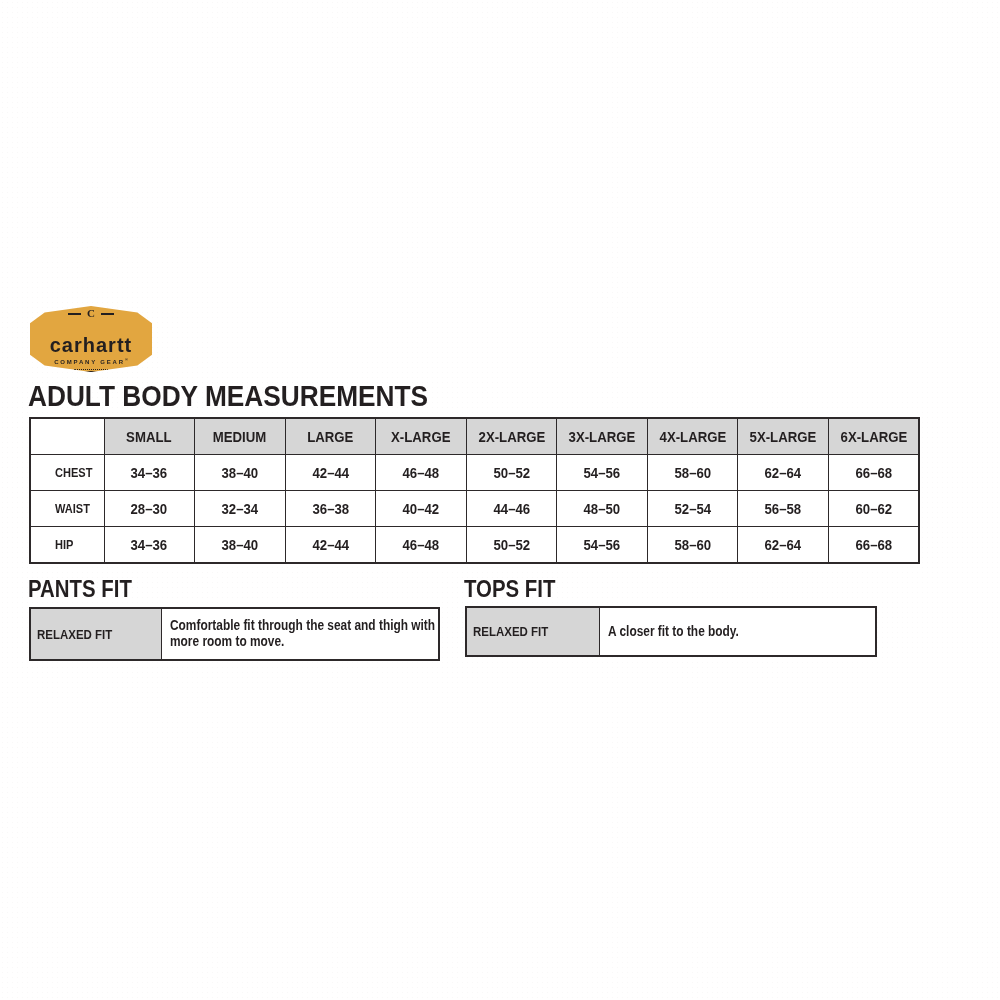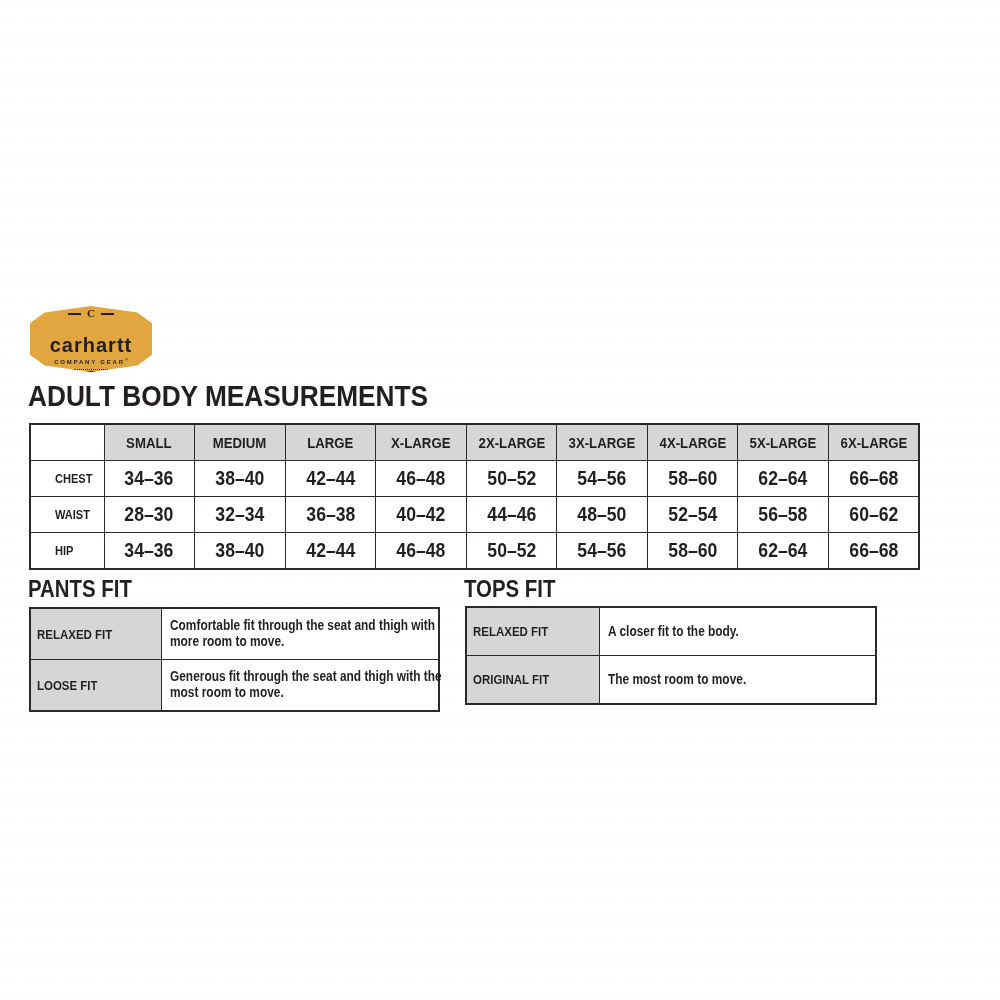--- a/index.html
+++ b/index.html
@@ -34,24 +34,24 @@
   }
   .h2{
     position:absolute;font-size:24px;line-height:27px;font-weight:bold;white-space:nowrap;
     transform:scaleX(0.85);transform-origin:0 50%;
   }
   #pants-title{left:28px;top:575px;}
   #tops-title{left:464px;top:575px;}
   
   table{border-collapse:collapse;table-layout:fixed;position:absolute;background:#ffffff;}
   td,th{border:1px solid #2d292a;padding:0;font-weight:bold;color:#231f20;}
-  #size-table{left:29px;top:417px;width:891px;border:2px solid #2d292a;margin-top:6px;}
+  #size-table{left:29px;top:417px;width:891px;border:2px solid #2d292a;}
   #size-table th{height:35px;background:#d6d6d6;font-size:15px;text-align:center;}
   #size-table th.blank{background:#ffffff;}
-  #size-table td{height:35px;font-size:20px;text-align:center;}
+  #size-table td{height:35px;font-size:15px;text-align:center;}
   #size-table td.rowlabel{font-size:13px;text-align:left;padding-left:24px;}
   .fit-table{border:2px solid #2d292a;}
   #pants-table{left:29px;top:607px;width:411px;}
   #tops-table{left:465px;top:606px;width:412px;}
   #pants-table td{height:38px;}
   #tops-table td{height:35px;}
   .fit-table td.fitlabel{background:#d6d6d6;font-size:13.5px;text-align:left;padding-left:6px;vertical-align:middle;}
   .fit-table td.fitdesc{font-size:14px;text-align:left;padding:6px 8px;vertical-align:middle;}
   
   .cx{display:inline-block;transform:scaleX(0.88);}
@@ -149,38 +149,30 @@
   <table id="pants-table" class="fit-table">
     <colgroup>
         <col style="width:131px">
         <col>
       </colgroup>
     <tbody id="pants-body">
         <tr>
           <td class="fitlabel"><span class="cl">RELAXED FIT</span></td>
           <td class="fitdesc"><span class="cw">Comfortable fit through the seat and thigh with more room to move.</span></td>
         </tr>
-        <tr>
-          <td class="fitlabel"><span class="cl">LOOSE FIT</span></td>
-          <td class="fitdesc"><span class="cw">Generous fit through the seat and thigh with the most room to move.</span></td>
-        </tr>
       </tbody>
   </table>
 
   <div class="h2" id="tops-title">TOPS FIT</div>
   <table id="tops-table" class="fit-table">
     <colgroup>
         <col style="width:133px">
         <col>
       </colgroup>
     <tbody id="tops-body">
         <tr>
           <td class="fitlabel"><span class="cl">RELAXED FIT</span></td>
           <td class="fitdesc"><span class="cw-s">A closer fit to the body.</span></td>
         </tr>
-        <tr>
-          <td class="fitlabel"><span class="cl">ORIGINAL FIT</span></td>
-          <td class="fitdesc"><span class="cw-s">The most room to move.</span></td>
-        </tr>
       </tbody>
   </table>
 
 </div>
 
 </body></html>

